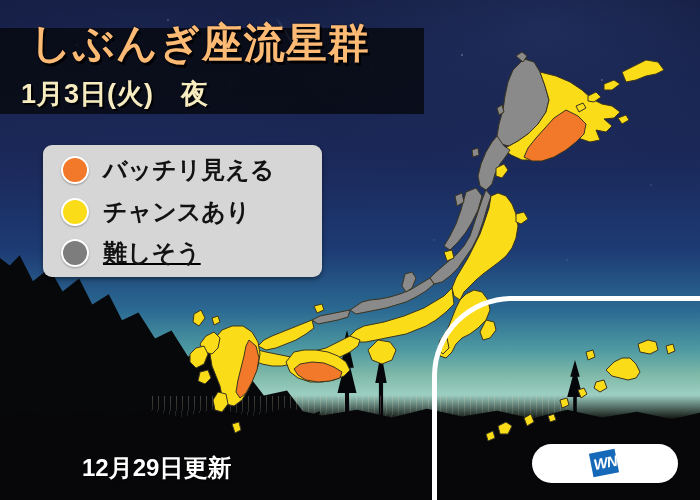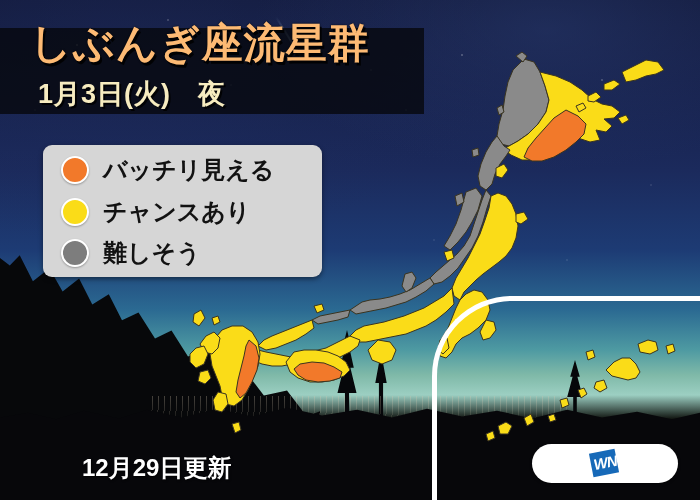--- a/index.html
+++ b/index.html
@@ -91,38 +91,38 @@
     background:rgba(6,7,12,.80);
   }
   .title-main{
     position:absolute;left:30px;top:16px;
     font-size:41px;font-weight:bold;letter-spacing:1px;
     color:#fdba74;
     text-shadow:2px 3px 0 rgba(0,0,0,.85), 0 0 2px rgba(0,0,0,.9);
     white-space:nowrap;
   }
   .title-sub{
-    position:absolute;left:38px;top:76px;
+    position:absolute;left:21px;top:76px;
     font-size:27px;font-weight:bold;letter-spacing:.5px;
     color:#f7ecc0;
     text-shadow:2px 2px 0 rgba(0,0,0,.85);
     white-space:nowrap;
   }
 
   
   .legend{
     position:absolute;left:43px;top:145px;width:279px;height:132px;
     background:#d6d6d6;border-radius:9px;
     box-shadow:0 2px 5px rgba(0,0,0,.45);
     padding:16px;box-sizing:border-box;
   }
   .legend-row{
     position:absolute;left:18px;display:flex;align-items:center;gap:14px;
   }
-  .lr0{top:11px;} .lr1{top:53px;} .lr2{top:94px;}
+  .lr0{top:11px;} .lr1{top:53px;} .lr2{top:94px;text-decoration:underline;}
   .swatch{
     width:28px;height:28px;border-radius:50%;
     border:2.5px solid #ffffff;box-sizing:border-box;
     box-shadow:0 1px 2px rgba(0,0,0,.3);flex:0 0 auto;
   }
   .legend-label{
     font-size:24px;font-weight:bold;color:#121212;white-space:nowrap;
     line-height:1;
   }
 

